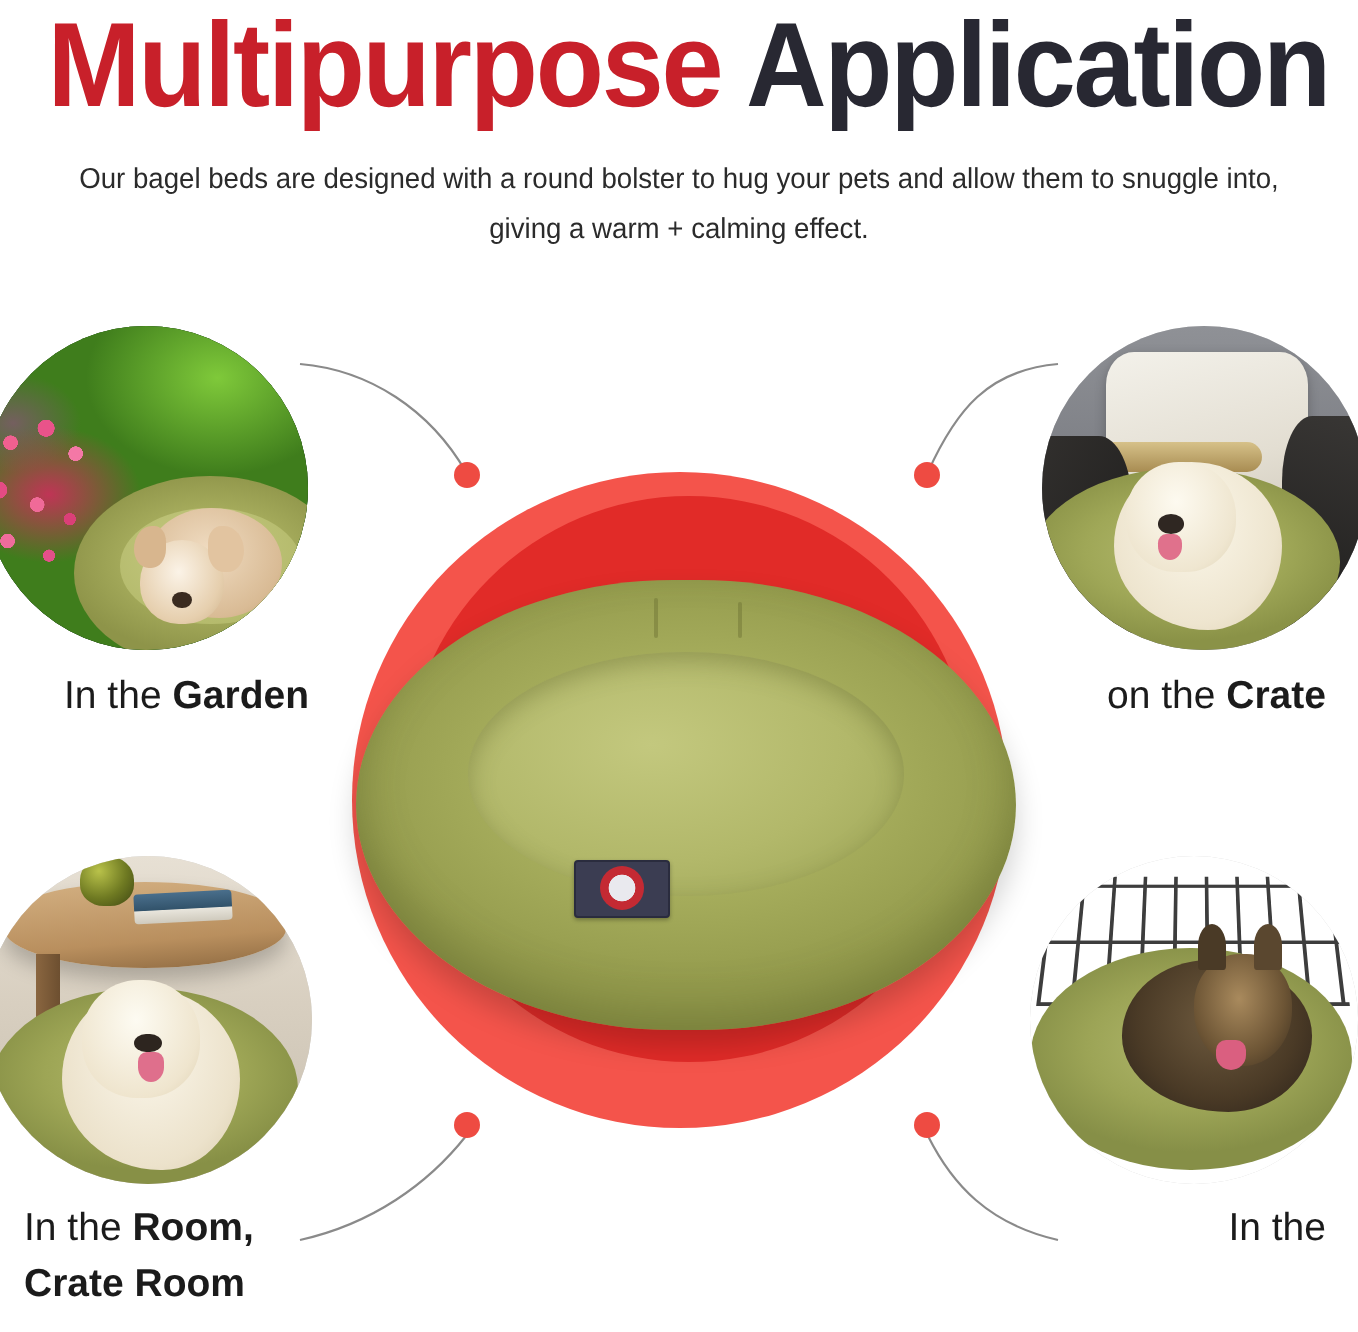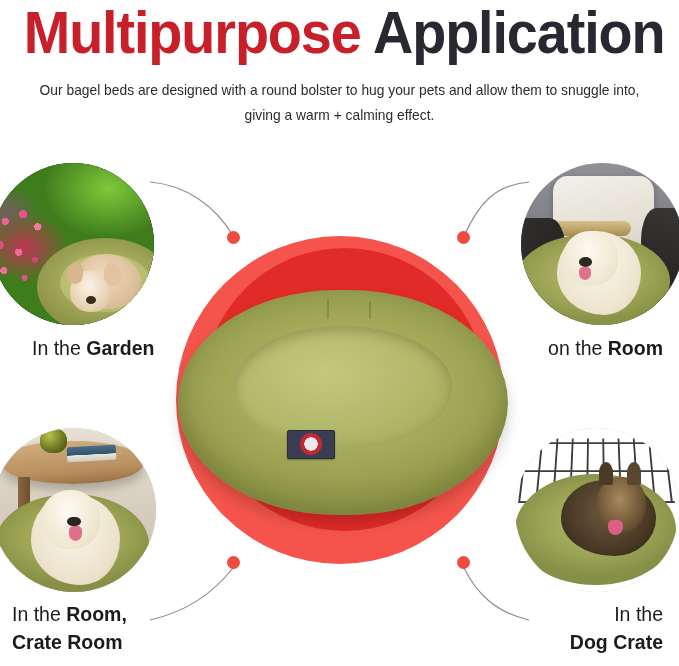--- a/index.html
+++ b/index.html
@@ -343,26 +343,25 @@
   <div class="dot" style="left:227px; top:231px;"></div>
   <div class="dot" style="left:457px; top:231px;"></div>
   <div class="dot" style="left:227px; top:556px;"></div>
   <div class="dot" style="left:457px; top:556px;"></div>
 
   <div class="caption cap-tl">
     <span>In the </span><b>Garden</b>
   </div>
 
   <div class="caption cap-tr">
-    <span>on the </span><b>Room</b>
+    <span>on the </span><b>Crate</b>
   </div>
 
   <div class="caption cap-bl">
     <div><span>In the </span><b>Room,</b></div>
     <div><b>Crate Room</b></div>
   </div>
 
   <div class="caption cap-br">
     <div>In the</div>
-    <div><b>Dog Crate</b></div>
   </div>
 
 </div>
 
 </body></html>

